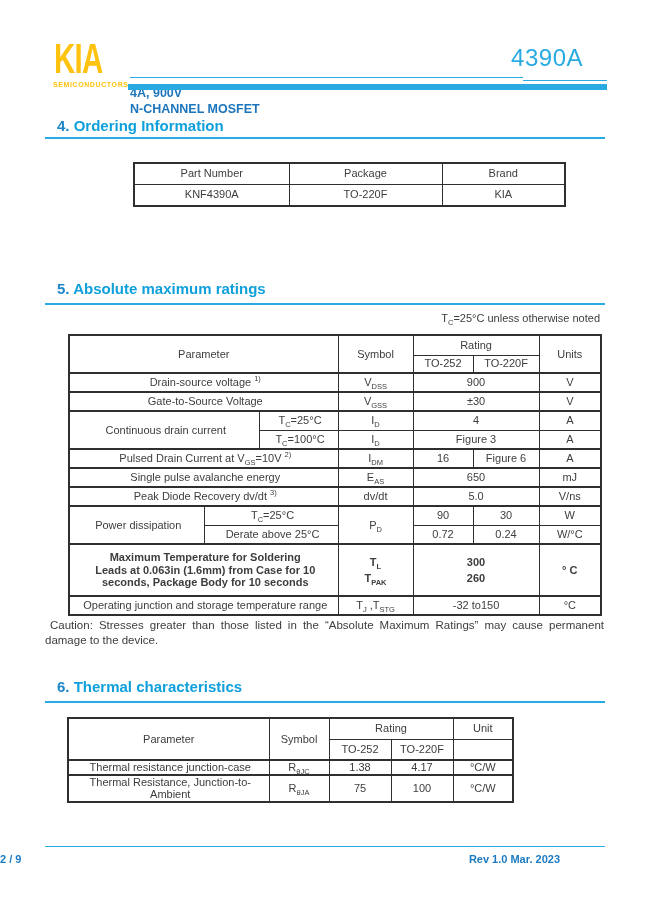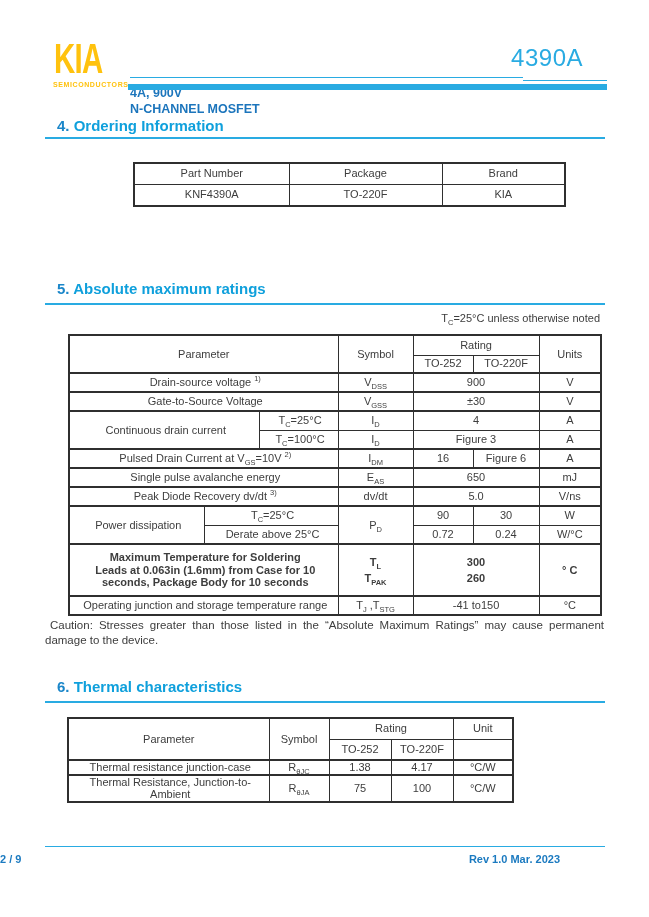--- a/index.html
+++ b/index.html
@@ -204,21 +204,21 @@
       </td>
       <td colspan="2" class="stack">
         <div>300</div>
         <div>260</div>
       </td>
       <td>° C</td>
     </tr>
     <tr class="gt">
       <td colspan="3" class="tl">Operating junction and storage temperature range</td>
       <td><span>T</span><sub>J</sub><span> ,T</span><sub>STG</sub></td>
-      <td colspan="2">-41 to150</td>
+      <td colspan="2">-32 to150</td>
       <td>°C</td>
     </tr>
   </tbody>
     </table>
 
   <div class="caution">
     <div class="l1">Caution: Stresses greater than those listed in the “Absolute Maximum Ratings” may cause permanent</div>
     <div>damage to the device.</div>
   </div>
 

